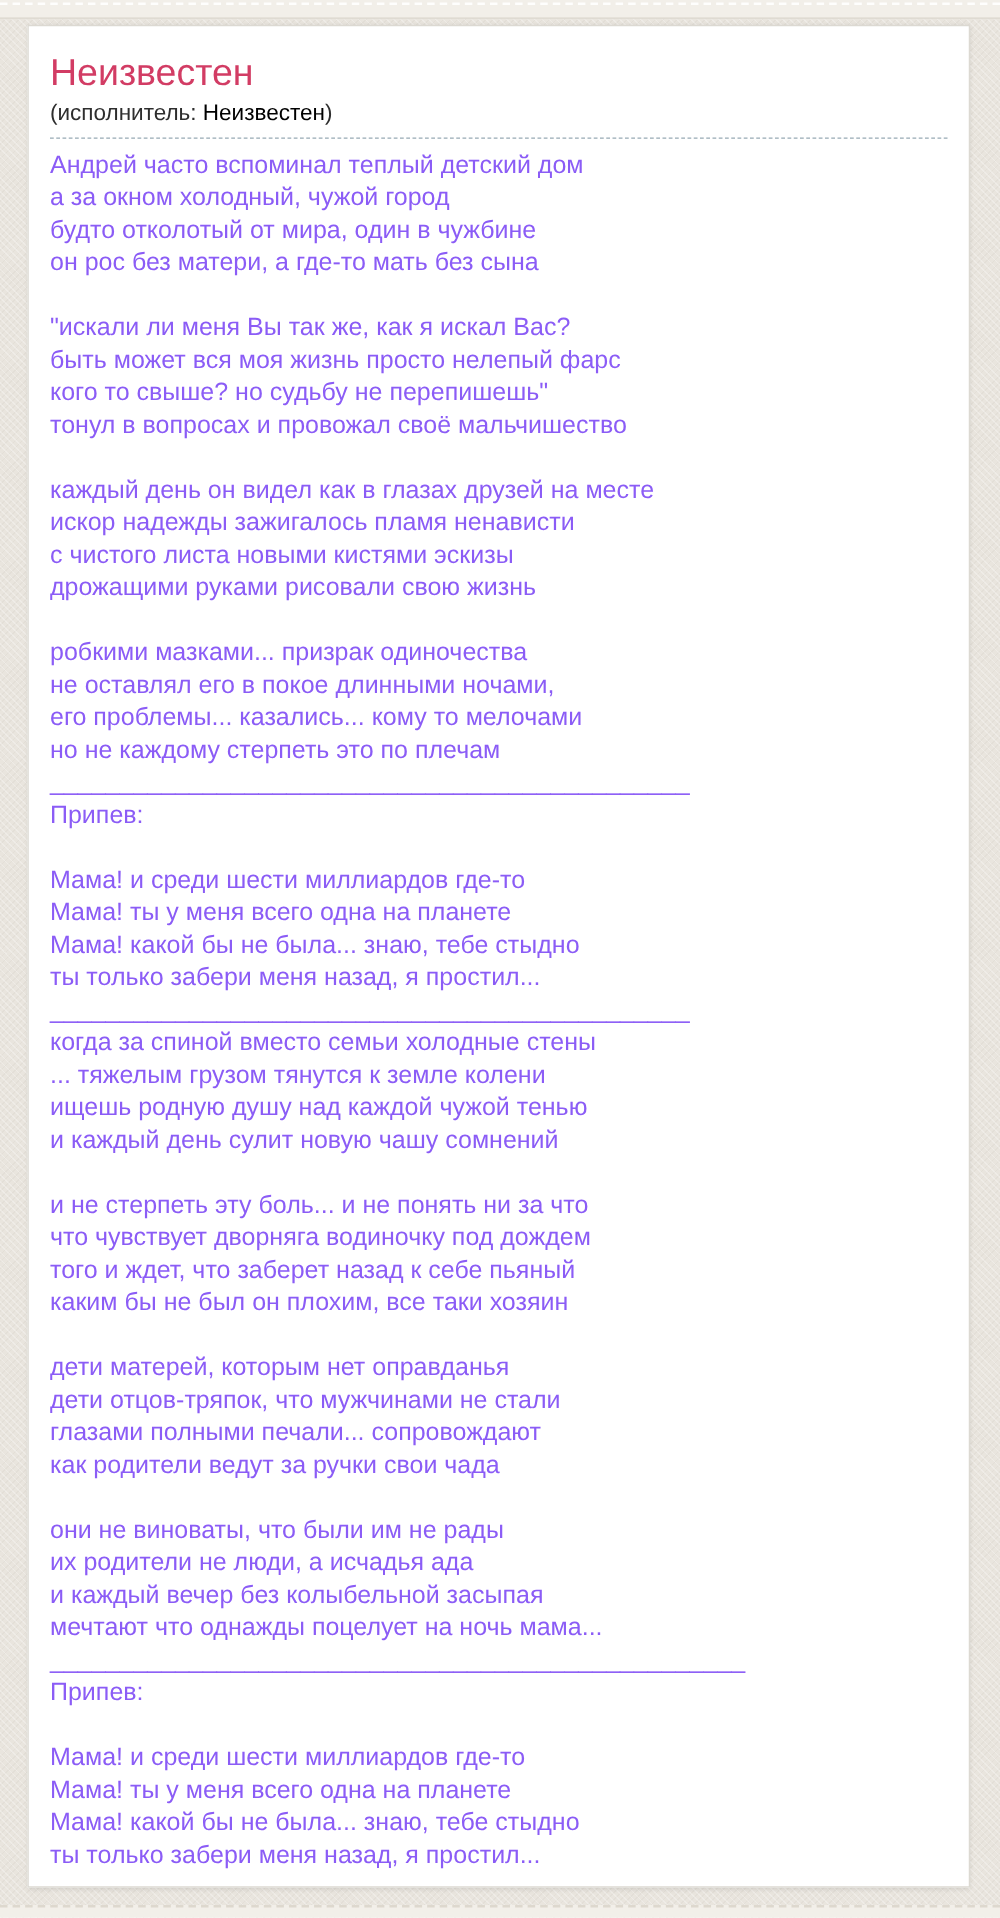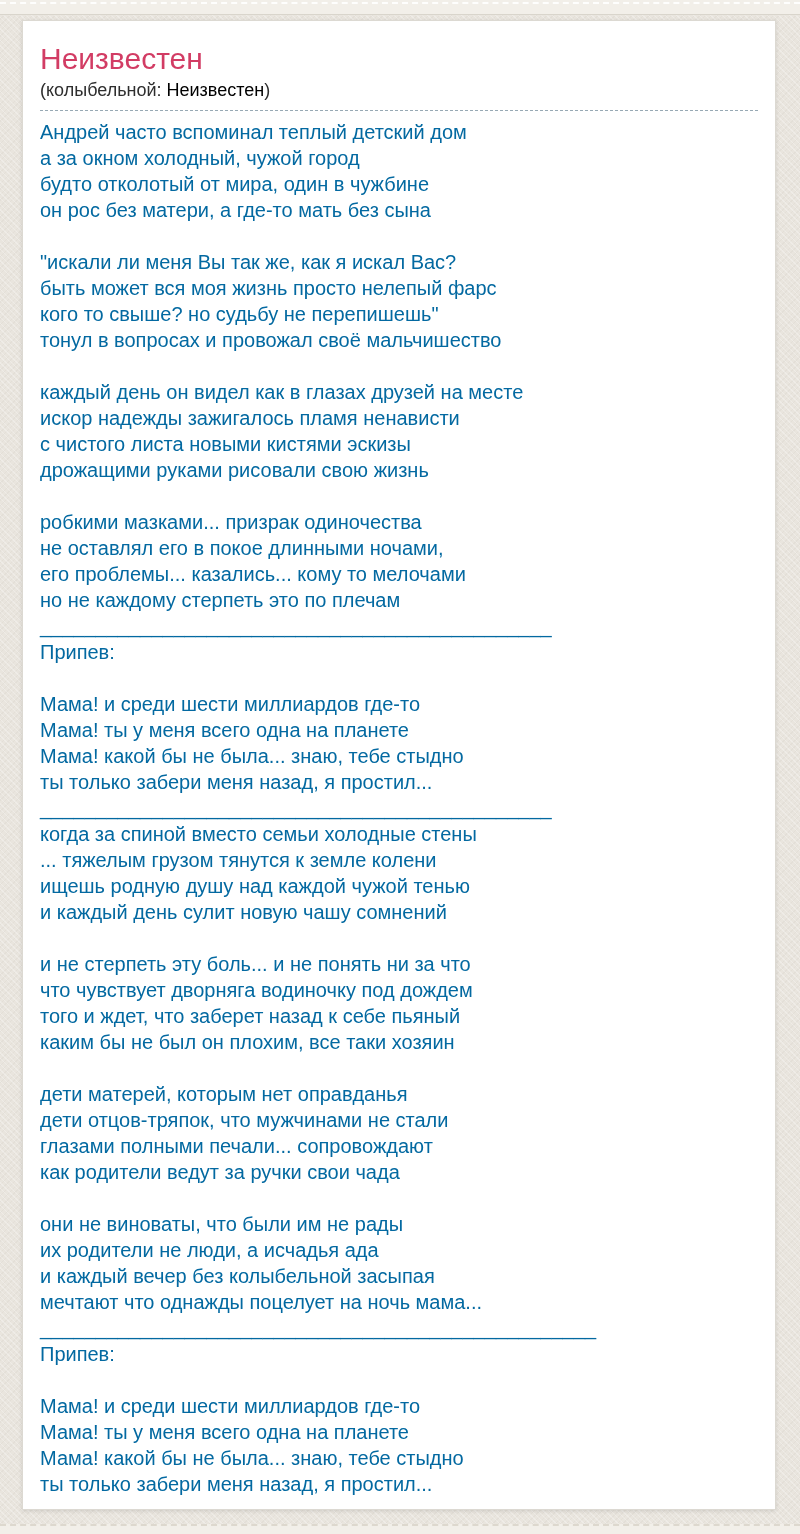--- a/index.html
+++ b/index.html
@@ -88,23 +88,23 @@
 </head>
 <body>
 
 <div class="edge-strip top"></div>
 
 <div class="card">
   <div class="card-inner">
 
     <h1 class="song-title"><a style="color: rgb(210, 60, 100);">Неизвестен</a></h1>
 
-    <div class="artist-line"><span>(колыбельной: </span><a style="color: #000000;">Неизвестен</a><span>)</span></div>
+    <div class="artist-line"><span>(исполнитель: </span><a style="color: #000000;">Неизвестен</a><span>)</span></div>
 
-    <div class="lyrics" style="color: #0369a1;">Андрей часто вспоминал теплый детский дом
+    <div class="lyrics" style="color: #8b5cf6;">Андрей часто вспоминал теплый детский дом
 а за окном холодный, чужой город
 будто отколотый от мира, один в чужбине
 он рос без матери, а где-то мать без сына
 
 "искали ли меня Вы так же, как я искал Вас?
 быть может вся моя жизнь просто нелепый фарс
 кого то свыше? но судьбу не перепишешь"
 тонул в вопросах и провожал своё мальчишество
 
 каждый день он видел как в глазах друзей на месте

